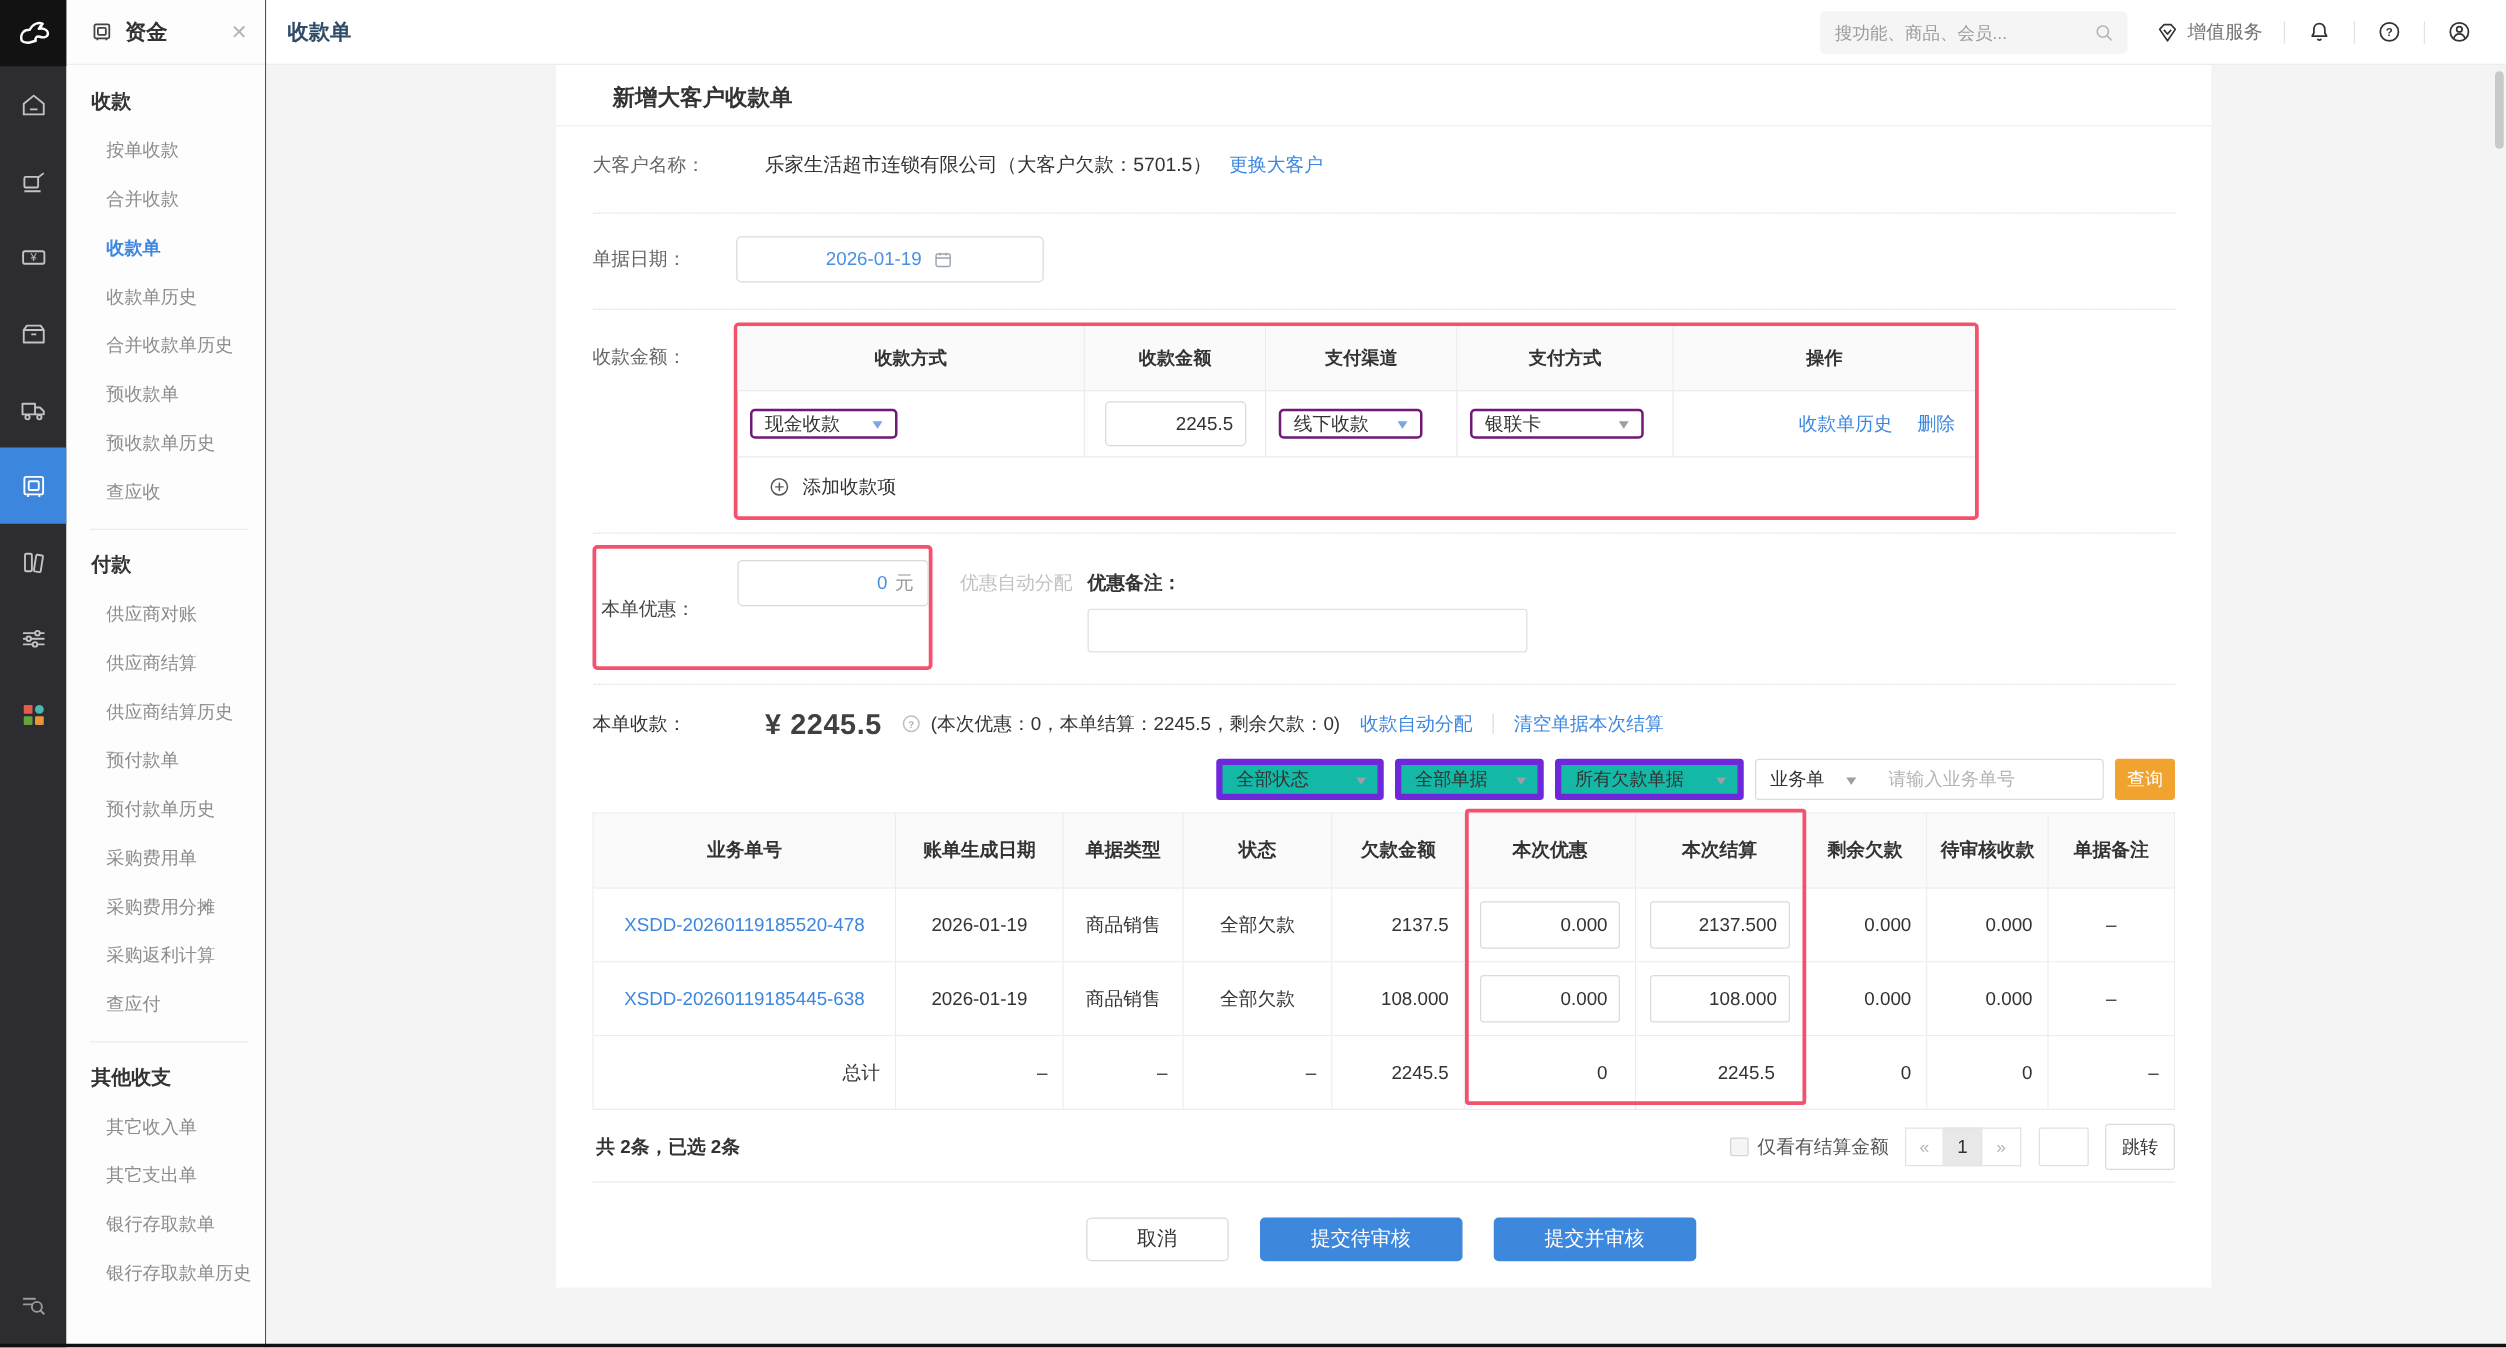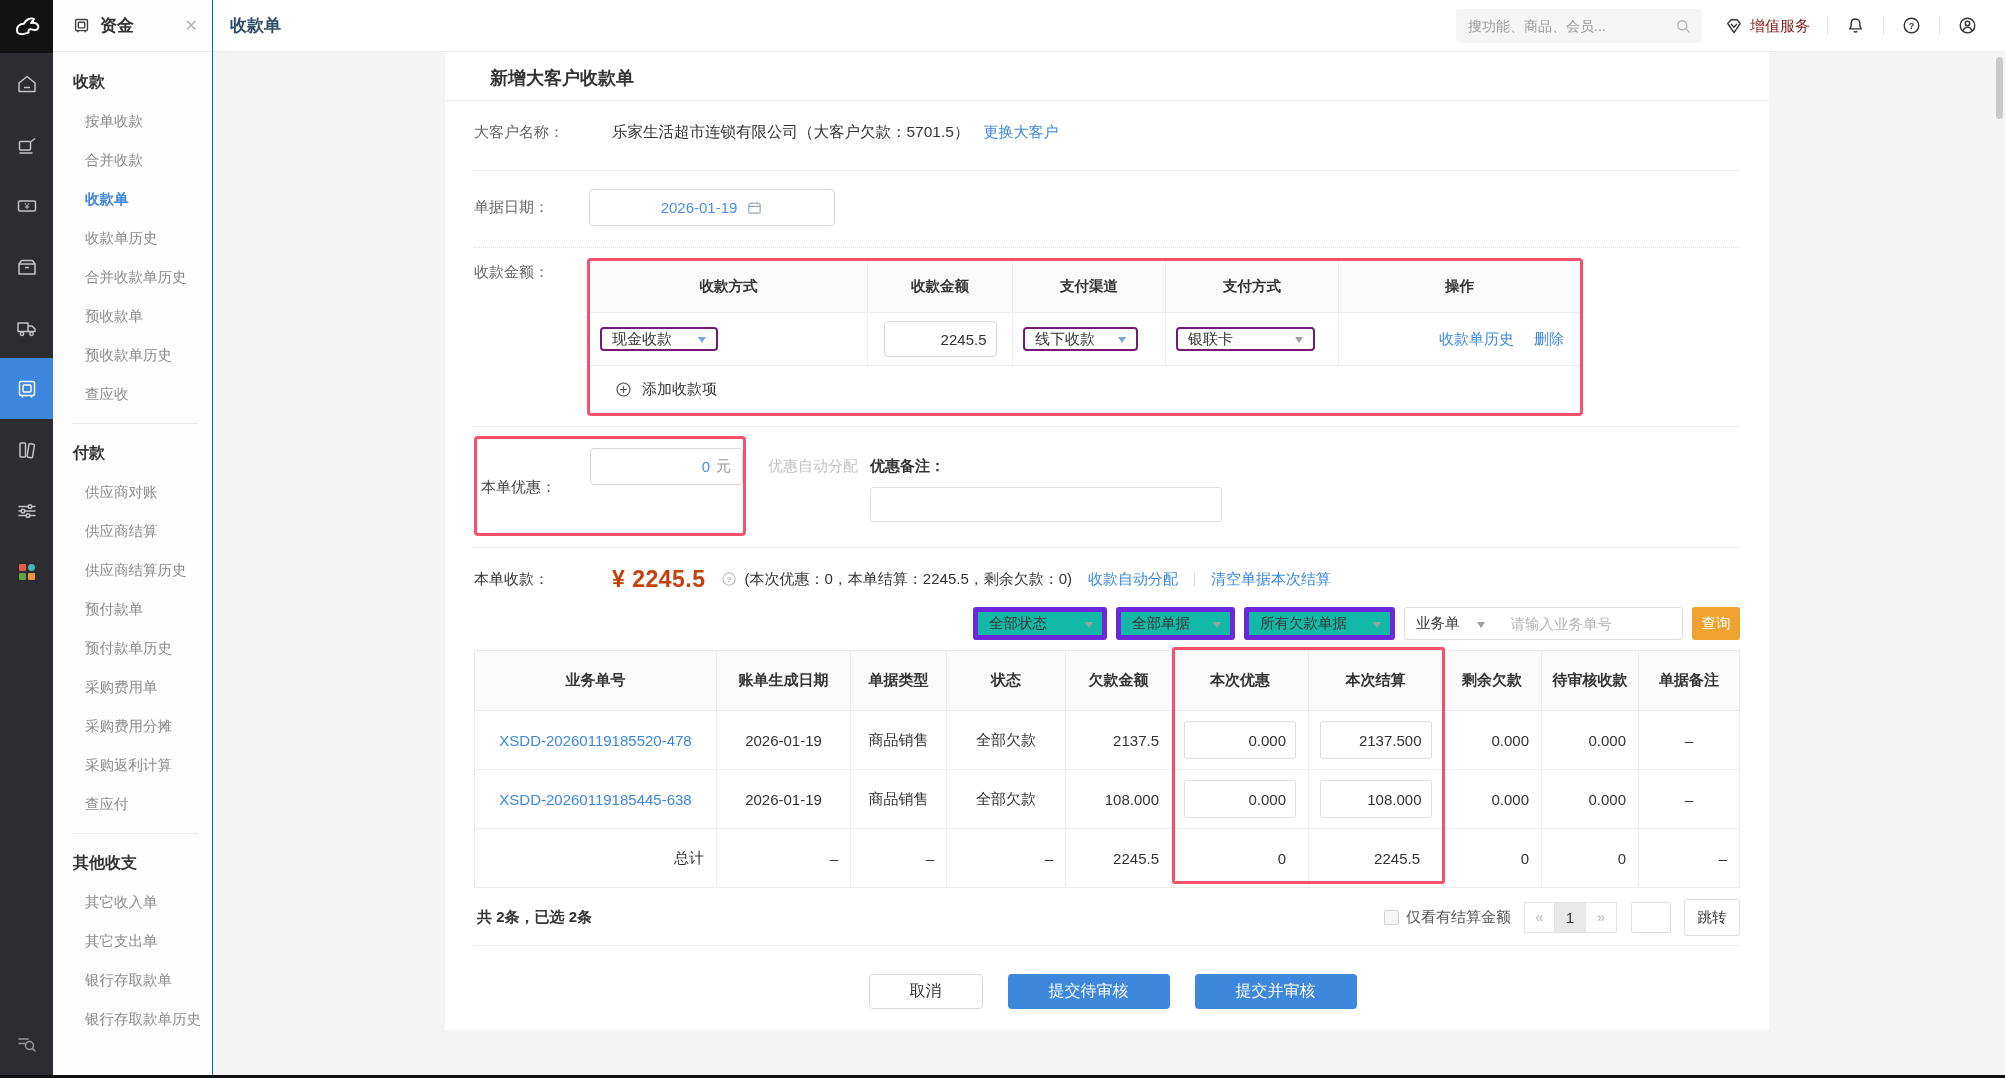--- a/index.html
+++ b/index.html
@@ -27,21 +27,21 @@
   .side-divider { height:1px; background:#ececec; margin:9px 14px 9px 19px; }
 
   
   .main { flex:1; display:flex; flex-direction:column; height:1078px; position:relative; }
   .topbar { height:52px; background:#fff; border-bottom:1px solid #ececec; display:flex; align-items:center; padding:0 27px 0 17px; flex:0 0 52px; }
   .page-title { font-size:17px; font-weight:bold; color:#2f4c66; }
   .topbar-spacer { flex:1; }
   .search-box { width:246px; height:34px; background:#f5f5f5; border-radius:4px; display:flex; align-items:center; padding:0 10px 0 12px; margin-right:22px; }
   .search-box input { flex:1; border:none; outline:none; background:transparent; font-size:14px; color:#333; font-family:inherit; }
   .search-box input::placeholder { color:#9b9b9b; }
-  .vas { display:flex; align-items:flex-end; gap:6px; font-size:15px; color:#7f1d1d; cursor:pointer; }
+  .vas { display:flex; align-items:flex-start; gap:6px; font-size:15px; color:#737373; cursor:pointer; }
   .top-sep { width:1px; height:18px; background:#e2e2e2; margin:0 17px; }
   .top-icon { color:#4a4a4a; cursor:pointer; display:flex; align-items:center; }
 
   
   .content { flex:1; background:#f4f4f4; position:relative; }
   .card { position:absolute; left:232px; top:0; width:1324px; height:978px; background:#fff; }
   .card-title { position:absolute; left:45px; top:14px; font-size:18px; font-weight:bold; color:#333; }
   .title-line { position:absolute; left:0; top:48px; width:1324px; height:1px; background:#f0f0f0; }
   .dotted { position:absolute; left:29px; width:1266px; border-top:1px dotted #ddd; }
   .f-label { color:#666; font-size:15px; }
@@ -53,21 +53,21 @@
   .link { color:#3d87e0; cursor:pointer; text-decoration:none; }
   .row-customer .link { margin-left:14px; }
 
   
   .row-date { position:absolute; left:29px; top:137px; display:flex; align-items:center; height:37px; }
   .row-date .f-label { width:115px; }
   .date-box { width:246px; height:37px; border:1px solid #d9d9d9; border-radius:4px; display:flex; align-items:center; justify-content:center; gap:9px; cursor:pointer; background:#fff; }
   .date-box .date-val { color:#4a90e2; font-size:15px; }
 
   
-  .row-pay-label { position:absolute; left:29px; top:211px; }
+  .row-pay-label { position:absolute; left:29px; top:224px; }
   .pay-wrap { position:absolute; left:142px; top:206px; width:996px; border:3px solid #f4516c; border-radius:4px; background:#fff; }
   .pay-grid { display:grid; grid-template-columns:278px 145px 153px 173px 241px; }
   .pay-h { height:52px; background:#fafafa; border-bottom:1px solid #ececec; display:flex; align-items:center; justify-content:center; font-weight:bold; font-size:14.5px; color:#333; border-right:1px solid #ececec; }
   .pay-h:last-child { border-right:none; }
   .pay-c { height:53px; display:flex; align-items:center; border-right:1px solid #ececec; border-bottom:1px solid #ececec; }
   .pay-c:last-child { border-right:none; }
   .sel { height:24px; border:2px solid #701a75; border-radius:4px; background:#fff; display:flex; align-items:center; justify-content:space-between; padding:0 10px; cursor:pointer; font-size:15px; color:#333; }
   .caret { width:0; height:0; border:4.5px solid transparent; border-top:6px solid #7aa6e2; margin-top:6px; }
   .caret.gray { border-top-color:#9aa0a6; }
   .amt-input { width:113px; height:36px; border:1px solid #d9d9d9; border-radius:4px; text-align:right; padding:0 9px; font-size:15px; color:#333; outline:none; font-family:inherit; margin:0 auto; }
@@ -81,21 +81,21 @@
   .disc-input { position:absolute; left:116px; top:22px; width:153px; height:37px; border:1px solid #d9d9d9; border-radius:4px; background:#fff; display:flex; align-items:center; justify-content:flex-end; padding:0 11px; gap:6px; }
   .disc-input .num { color:#4a90e2; }
   .disc-input .unit { color:#999; }
   .disc-auto { position:absolute; left:294px; top:31px; color:#c2c2c2; }
   .remark-label { position:absolute; left:396px; top:31px; font-weight:bold; color:#333; }
   .remark-input { position:absolute; left:396px; top:61px; width:352px; height:35px; border:1px solid #e0e0e0; border-radius:3px; padding:0 10px; font-size:14px; outline:none; font-family:inherit; }
 
   
   .row-receipt { position:absolute; left:29px; top:512px; display:flex; align-items:center; height:30px; }
   .row-receipt .f-label { width:100px; color:#333; }
-  .big-amt { color:#c2410c; font-size:23px; font-weight:bold; margin-left:38px; letter-spacing:0.5px; }
+  .big-amt { color:#404040; font-size:23px; font-weight:bold; margin-left:38px; letter-spacing:0.5px; }
   .q-icon { margin:0 7px 0 14px; display:flex; align-items:center; }
   .receipt-detail { color:#333; font-size:15px; }
   .row-receipt .link { margin-left:16px; font-size:15px; }
   .v-sep { width:1px; height:16px; background:#dcdcdc; margin-left:16px; }
 
   
   .filter-row { position:absolute; top:555px; right:29px; display:flex; gap:9px; height:33px; align-items:center; }
   .fsel { height:33px; border:5px solid #6d28d9; border-radius:3px; background:#14b8a6; display:flex; align-items:center; justify-content:space-between; padding:0 9px 0 11px; font-size:14.5px; color:#333; cursor:pointer; }
   .fsel.w1 { width:134px; } .fsel.w2 { width:119px; } .fsel.w3 { width:151px; }
   .combo { width:279px; height:33px; border:1px solid #dcdcdc; border-radius:3px; background:#fff; display:flex; align-items:center; padding-left:11px; }

